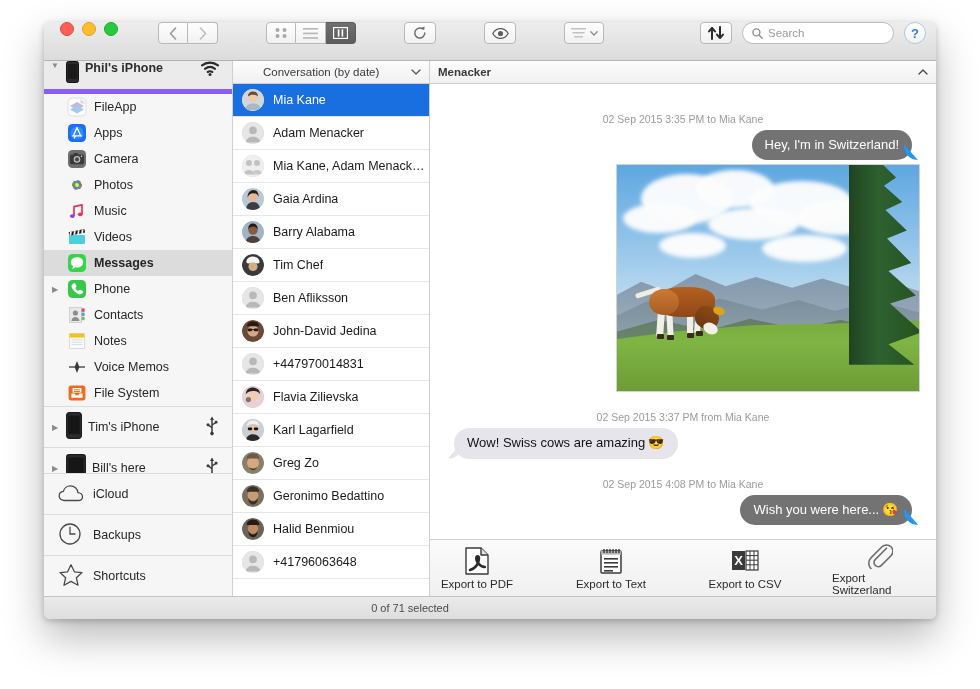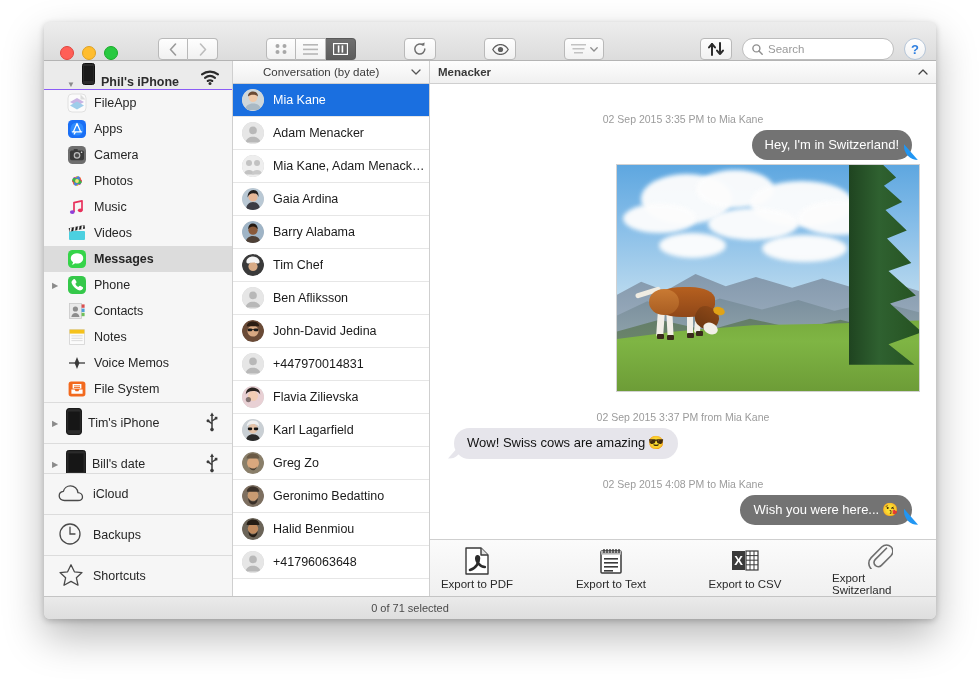--- a/index.html
+++ b/index.html
@@ -23,21 +23,21 @@
     border-radius: 6px;
     box-shadow: 0 18px 40px rgba(0,0,0,0.28), 0 2px 6px rgba(0,0,0,0.22);
     overflow: hidden;
     display: flex; flex-direction: column;
   }
   
   .titlebar {
     height: 38px;
     background: linear-gradient(to bottom, #ededed 0%, #dcdcdc 100%);
     border-bottom: 1px solid #b4b4b4;
-    display: flex; align-items: flex-end;
+    display: flex; align-items: flex-start;
     padding: 0 10px;
     flex: 0 0 auto;
     position: relative;
     gap: 18px;
   }
   .traffic { display: flex; gap: 8px; align-items: center; margin-left: 6px; margin-right: 22px; }
   .light { width: 12px; height: 12px; border-radius: 50%; }
   .light.red { background: #ff5f57; border: 0.5px solid #e0443e; }
   .light.yellow { background: #ffbd2e; border: 0.5px solid #dea123; }
   .light.green { background: #28c940; border: 0.5px solid #1aab29; }
@@ -83,24 +83,24 @@
 
   
   .sidebar {
     width: 188px; flex: 0 0 188px;
     background: #f6f6f6;
     border-right: 1px solid #cfcfcf;
     display: flex; flex-direction: column;
     min-height: 0;
   }
   .device-header {
-    height: 28px; display: flex; align-items: flex-end;
-    padding-left: 22px; gap: 6px;
+    height: 28px; display: flex; align-items: flex-start;
+    padding-left: 6px; gap: 6px;
     background: #ebebeb;
-    border-bottom: 1px solid #8b5cf6;
+    border-bottom: 5px solid #8b5cf6;
     flex: 0 0 auto;
   }
   .tri { width: 10px; text-align: center; color: #8a8a8a; font-size: 8px; }
   .tri.right::before { content: "\25B6"; }
   .tri.down::before { content: "\25BC"; }
   .tri.empty::before { content: ""; }
   .dev-name { font-size: 12.5px; font-weight: bold; color: #2d2d2d; }
   .wifi { margin-left: auto; margin-right: 12px; }
 
   .sb-scroll { flex: 1 1 auto; overflow: hidden; }
@@ -580,21 +580,21 @@
           </div>
 
           <div class="dev-row">
             <span class="tri right"></span>
             <span>
               <svg width="20" height="26" viewBox="0 0 20 26">
                   <rect x="0.6" y="0.6" width="18.8" height="24.8" rx="1.8" fill="#2b2b2b" stroke="#0e0e0e"></rect>
                   <rect x="2.4" y="3.4" width="15.2" height="18.6" fill="#161616"></rect>
                 </svg>
             </span>
-            <span class="sb-label">Bill's date</span>
+            <span class="sb-label">Bill's here</span>
             <span class="usb">
               <svg width="12" height="20" viewBox="0 0 12 20">
                 <line x1="6" y1="3" x2="6" y2="17" stroke="#3a3a3a" stroke-width="1.5"></line>
                 <circle cx="6" cy="17.6" r="1.8" fill="#3a3a3a"></circle>
                 <polygon points="6,0.6 8,4 4,4" fill="#3a3a3a"></polygon>
                 <path d="M6 9 L10 6.4" stroke="#3a3a3a" stroke-width="1.4" fill="none"></path>
                 <rect x="8.8" y="4.8" width="2.6" height="2.6" fill="#3a3a3a"></rect>
                 <path d="M6 11.6 L2.4 9.2" stroke="#3a3a3a" stroke-width="1.4" fill="none"></path>
                 <circle cx="2" cy="8.8" r="1.5" fill="#3a3a3a"></circle>
               </svg>

